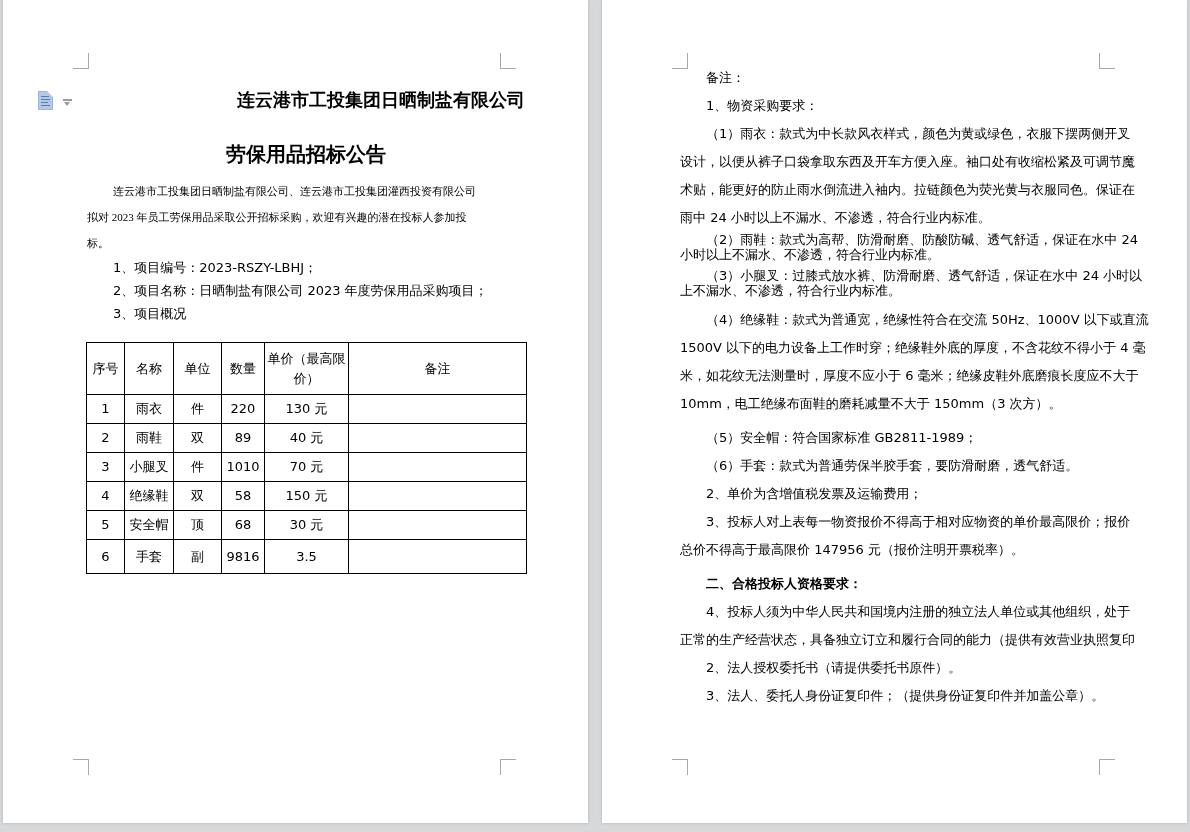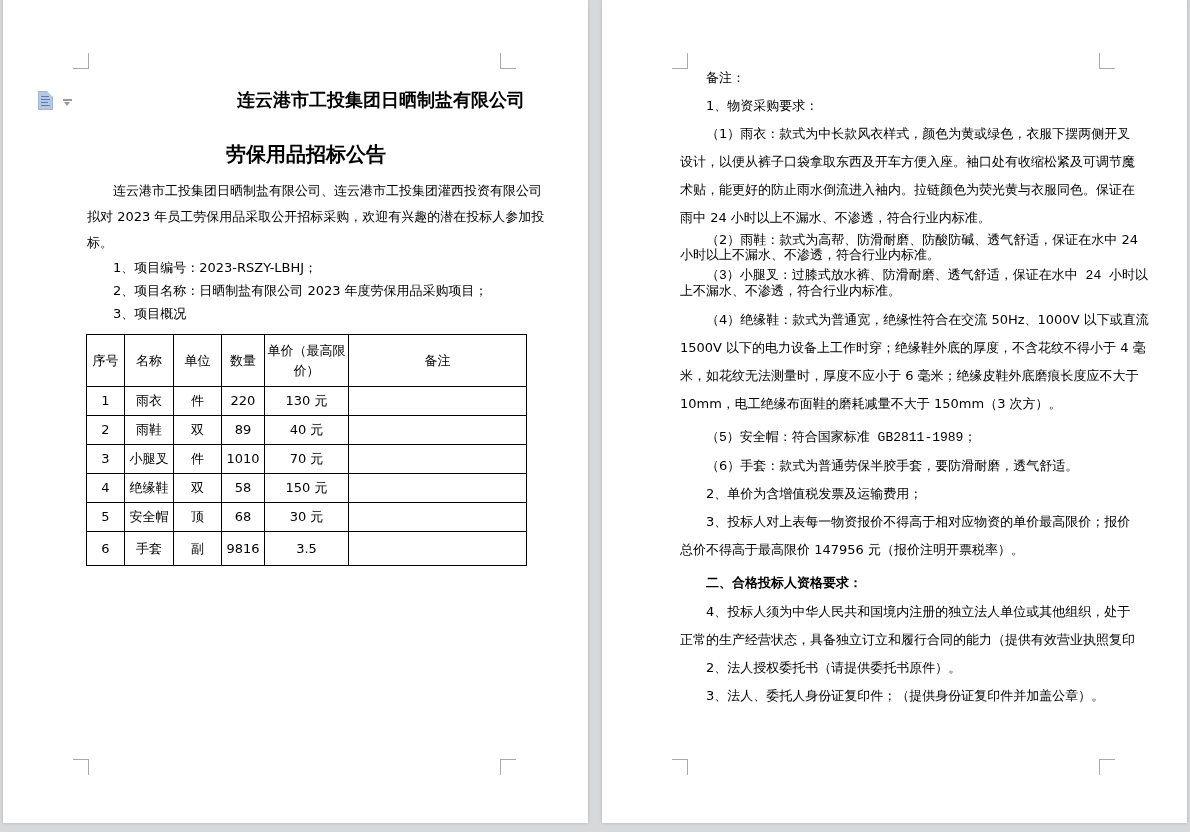--- a/index.html
+++ b/index.html
@@ -55,33 +55,33 @@
   .page2 .textcol { left:78px; width:424px; }
 
   .doc-title {
     margin-top:88px; font-size:18px; font-weight:bold;
     text-align:right; line-height:24px; white-space:nowrap;
   }
   .doc-subtitle {
     margin-top:30px; font-size:20px; font-weight:bold;
     text-align:center; line-height:24px; white-space:nowrap;
   }
-  .ln  { font-size:13px; line-height:26px; white-space:nowrap; }
+  .ln  { font-size:11px; line-height:26px; white-space:nowrap;font-family:Liberation Serif, serif; }
   .lnb { font-size:13px; line-height:23px; white-space:nowrap; }
   .n   { font-size:13px; line-height:28px; white-space:nowrap; }
   .t   { font-size:13px; line-height:15px; white-space:nowrap; }
   .i2  { padding-left:26px; }
   .b   { font-weight:bold; }
-  .mt6 { margin-top:6px;font-family:Liberation Mono, monospace; }
+  .mt6 { margin-top:6px; }
   .mt8 { margin-top:8px; }
   .mt12{ margin-top:12px; }
   .pt  { padding-top:64px; }
 
   table.items {
-    border-collapse:collapse; margin-top:9px; margin-left:-1px;
+    border-collapse:collapse; margin-top:17px; margin-left:-1px;
     table-layout:fixed; width:440px;
   }
   table.items td {
     border:1px solid #000; text-align:center; vertical-align:middle;
     font-size:13px; line-height:20px; padding:0;
   }
   tr.hdr   td { height:52px; }
   tr.datar td { height:29px; }
   tr.datal td { height:34px; }
   col.c1{width:38px} col.c2{width:49px} col.c3{width:48px}

